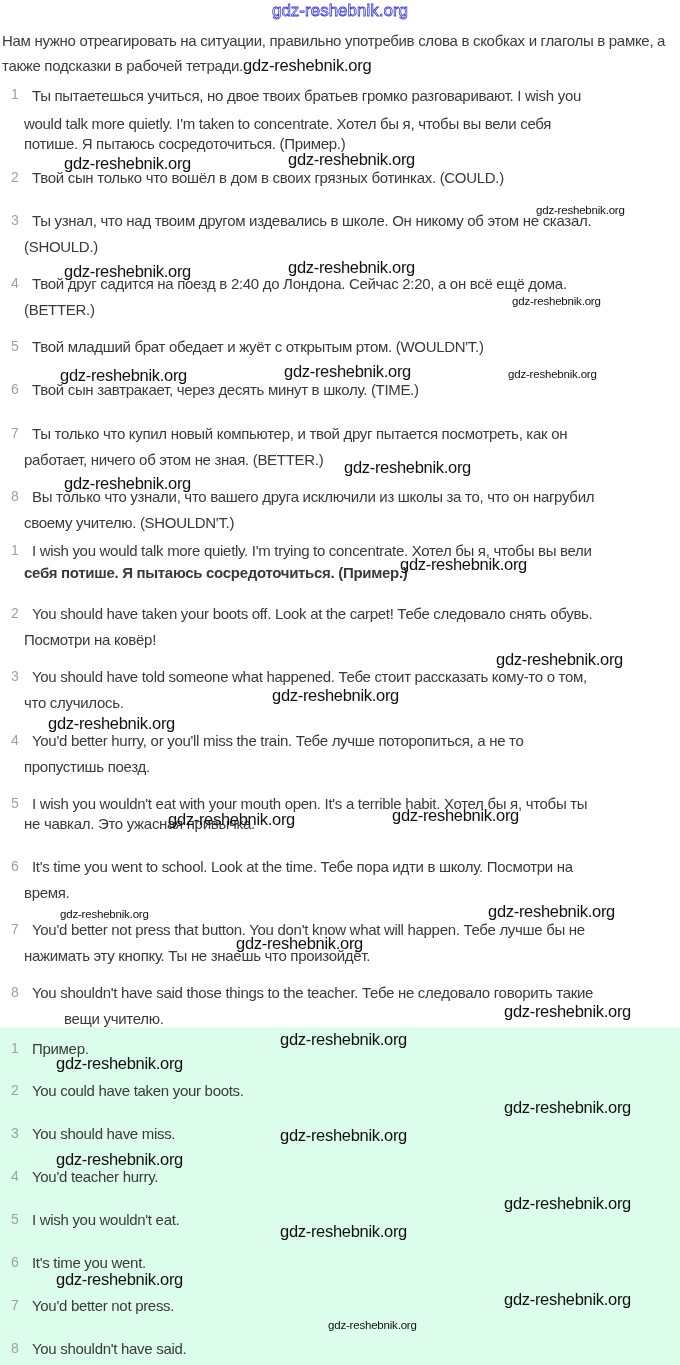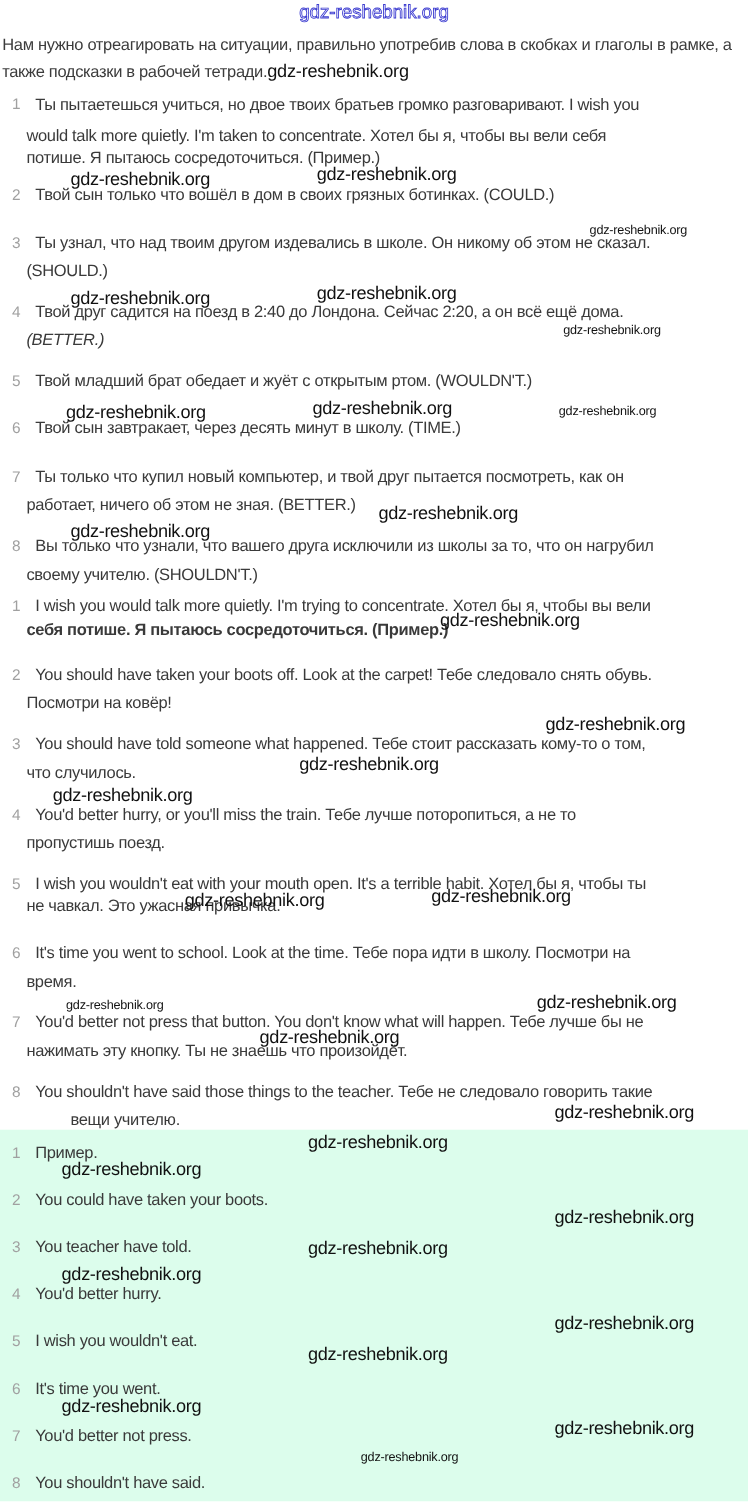--- a/index.html
+++ b/index.html
@@ -66,21 +66,21 @@
   <span class="num">3</span>
   <div class="txt">
     <div class="first">Ты узнал, что над твоим другом издевались в школе. Он никому об этом не сказал.</div>
     <div style="margin-top:9px;">(SHOULD.)</div>
   </div>
 </div>
 <div class="item" style="top:275px;">
   <span class="num">4</span>
   <div class="txt">
     <div class="first">Твой друг садится на поезд в 2:40 до Лондона. Сейчас 2:20, а он всё ещё дома.</div>
-    <div style="margin-top:9px;font-style:italic;">(BETTER.)</div>
+    <div style="margin-top:9px;">(BETTER.)</div>
   </div>
 </div>
 <div class="item" style="top:338px;">
   <span class="num">5</span>
   <div class="txt">
       <div class="first">Твой младший брат обедает и жуёт с открытым ртом. (WOULDN'T.)</div>
     </div>
 </div>
 <div class="item" style="top:381px;">
   <span class="num">6</span>
@@ -169,27 +169,27 @@
 </div>
 <div class="item" style="top:1082px;">
   <span class="num">2</span>
   <div class="txt">
       <div class="first">You could have taken your boots.</div>
     </div>
 </div>
 <div class="item" style="top:1125px;">
   <span class="num">3</span>
   <div class="txt">
-      <div class="first">You teacher have told.</div>
+      <div class="first">You should have miss.</div>
     </div>
 </div>
 <div class="item" style="top:1168px;">
   <span class="num">4</span>
   <div class="txt">
-      <div class="first">You'd better hurry.</div>
+      <div class="first">You'd teacher hurry.</div>
     </div>
 </div>
 <div class="item" style="top:1211px;">
   <span class="num">5</span>
   <div class="txt">
       <div class="first">I wish you wouldn't eat.</div>
     </div>
 </div>
 <div class="item" style="top:1254px;">
   <span class="num">6</span>

